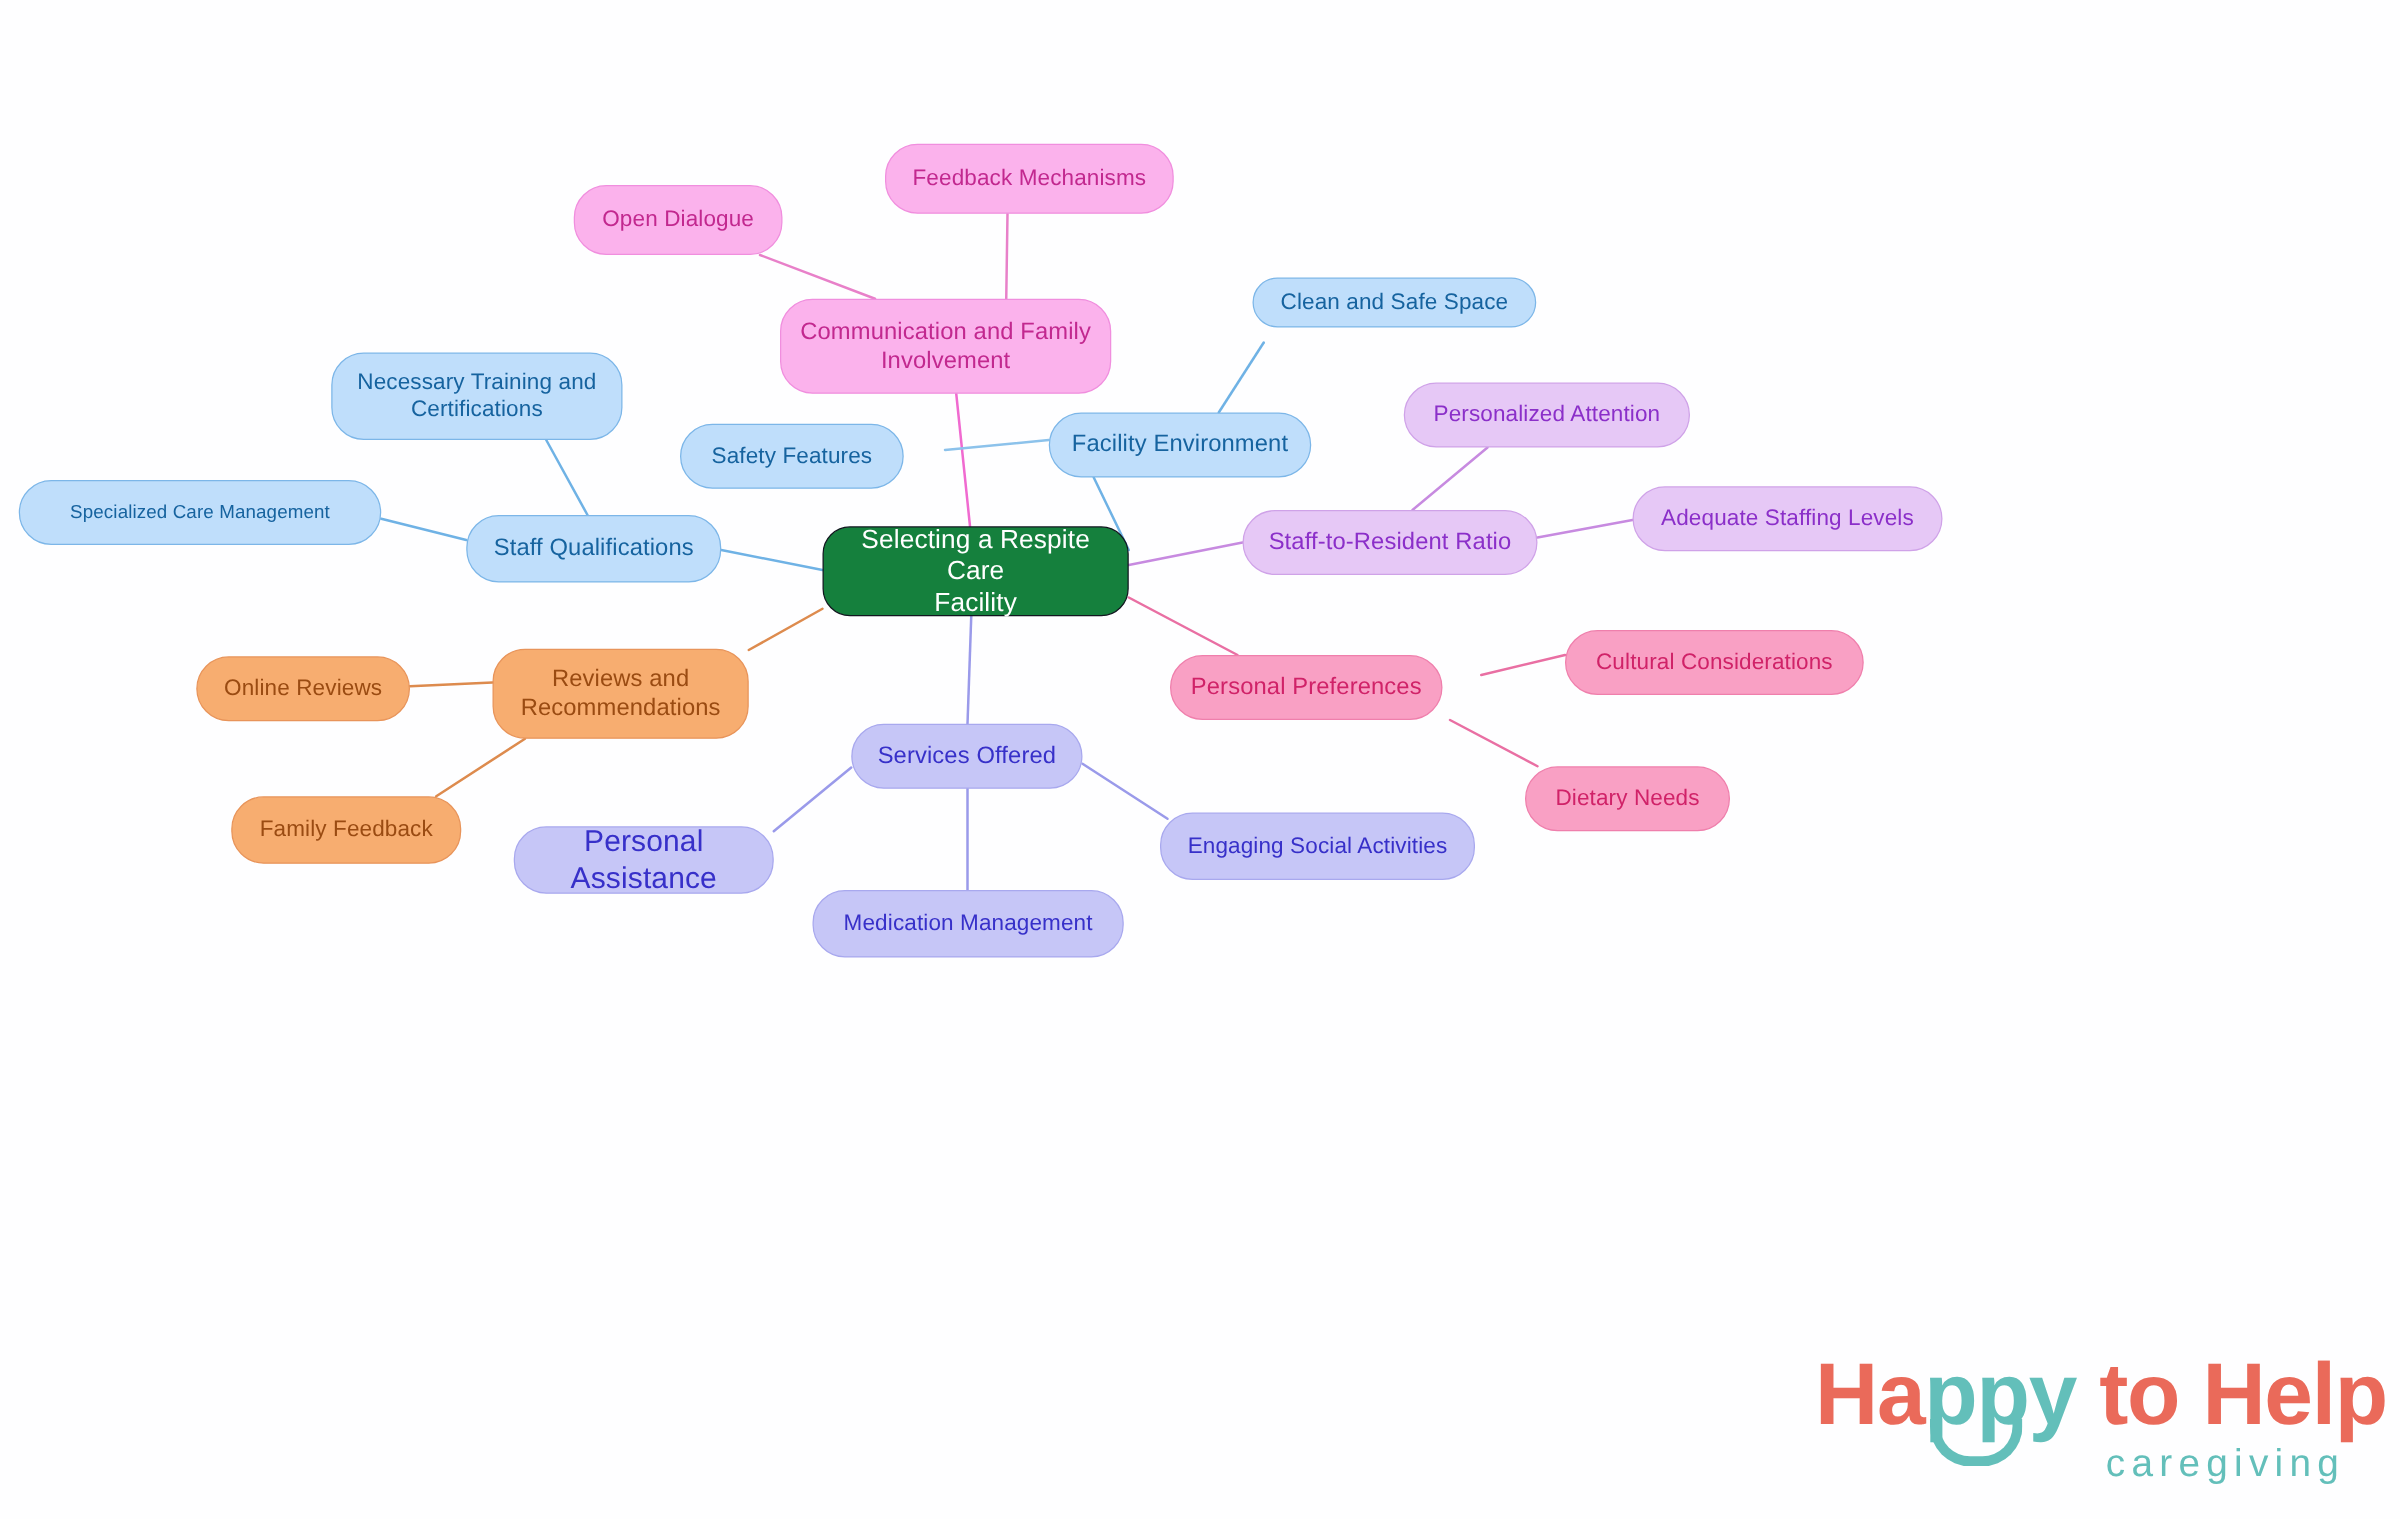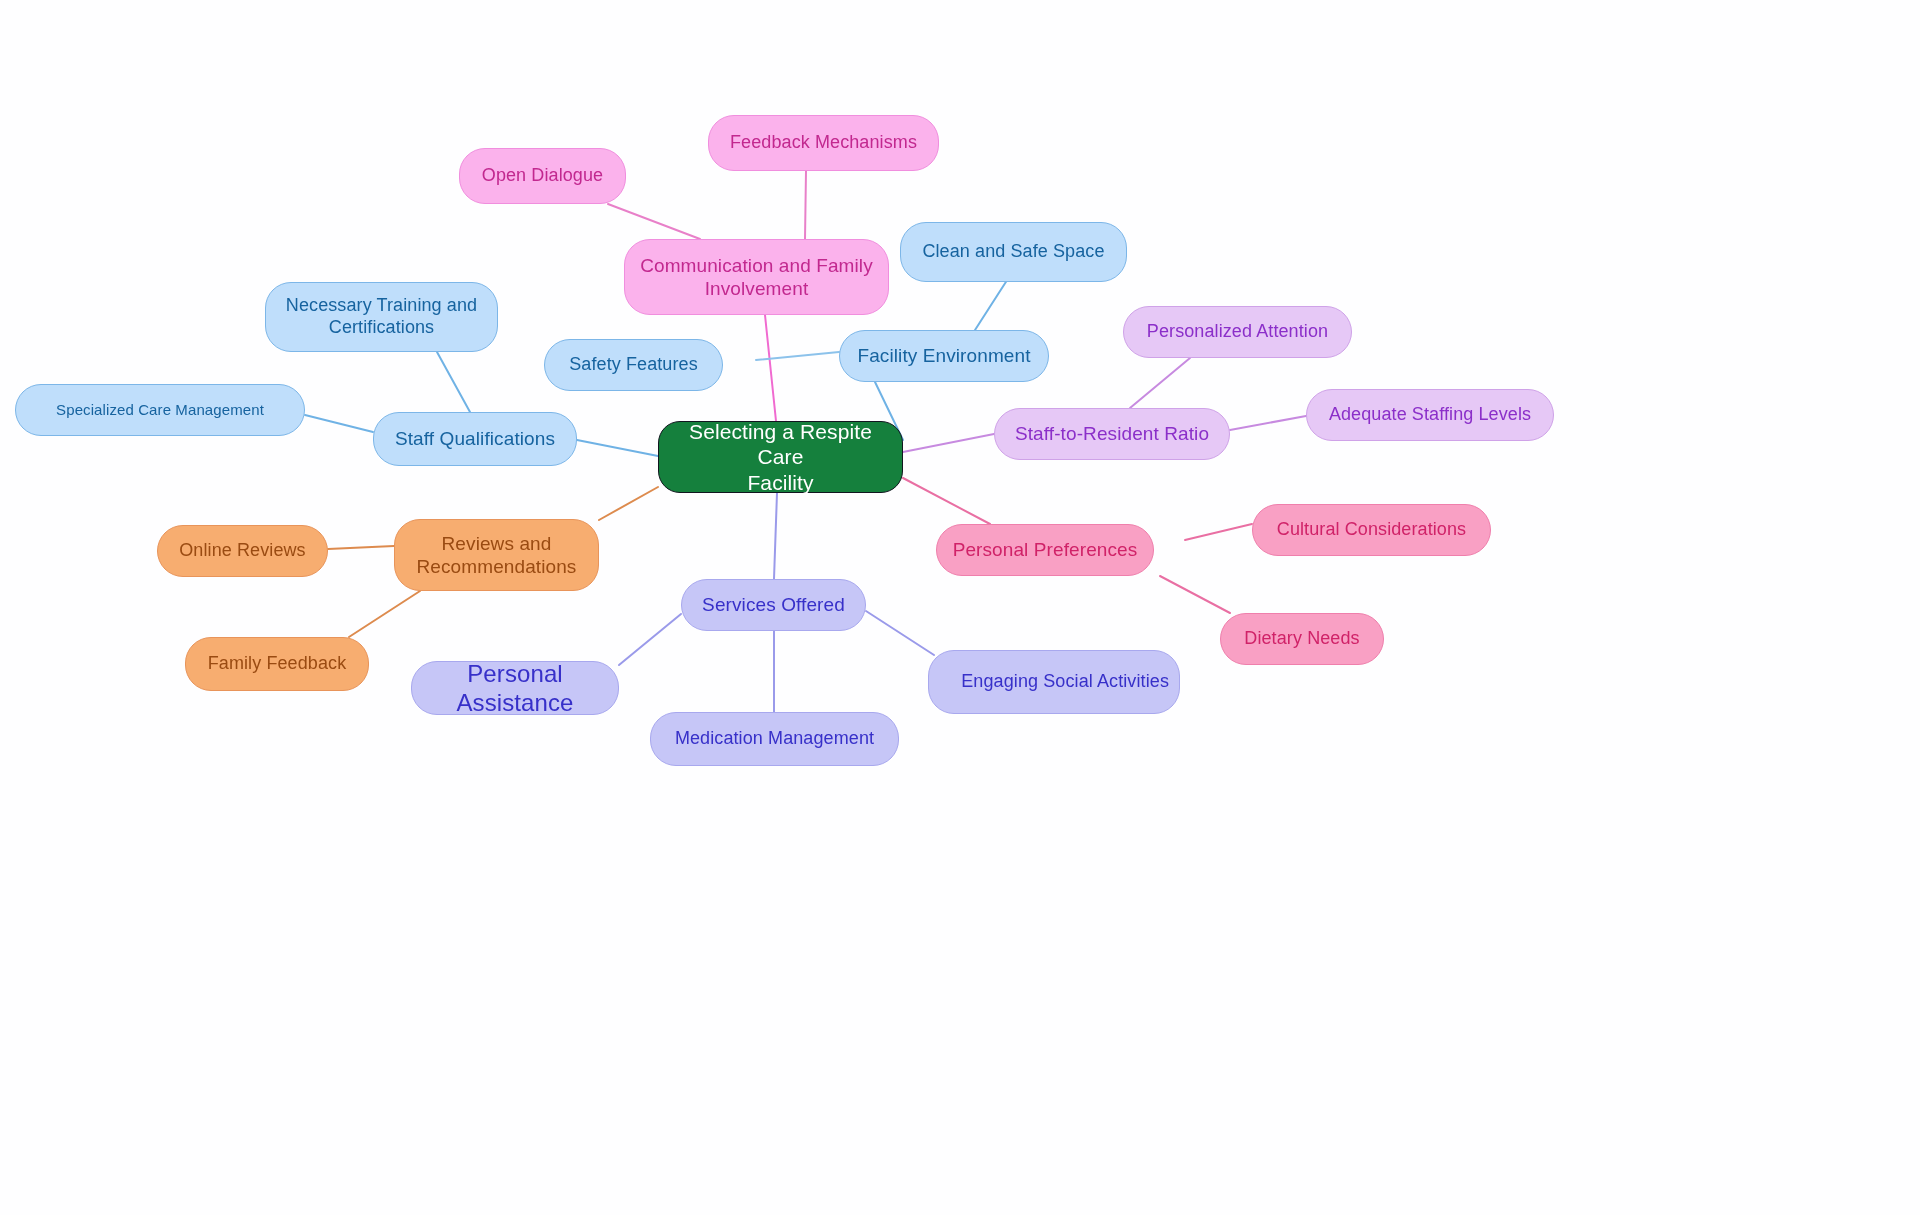--- a/index.html
+++ b/index.html
@@ -177,21 +177,21 @@
       <div class="node blue" style="left: 265px; top: 282px; width: 233px; height: 70px; font-size: 18px;">
         <span class="label">Necessary Training and
 Certifications</span>
       </div>
       <div class="node blue" style="left: 15px; top: 384px; width: 290px; height: 52px; font-size: 15px; justify-content: center;">
         <span class="label">Specialized Care Management</span>
       </div>
       <div class="node blue" style="left: 839px; top: 330px; width: 210px; height: 52px; font-size: 19px;">
         <span class="label">Facility Environment</span>
       </div>
-      <div class="node blue" style="left: 900px; top: 222px; width: 227px; height: 60px; font-size: 18px;">
+      <div class="node blue" style="left: 1002px; top: 222px; width: 227px; height: 40px; font-size: 18px;">
         <span class="label">Clean and Safe Space</span>
       </div>
       <div class="node blue" style="left: 544px; top: 339px; width: 179px; height: 52px; font-size: 18px;">
         <span class="label">Safety Features</span>
       </div>
       <div class="node purple" style="left: 994px; top: 408px; width: 236px; height: 52px; font-size: 19px;">
         <span class="label">Staff-to-Resident Ratio</span>
       </div>
       <div class="node purple" style="left: 1123px; top: 306px; width: 229px; height: 52px; font-size: 18px;">
         <span class="label">Personalized Attention</span>
@@ -210,29 +210,36 @@
       </div>
       <div class="node peri" style="left: 681px; top: 579px; width: 185px; height: 52px; font-size: 19px;">
         <span class="label">Services Offered</span>
       </div>
       <div class="node peri" style="left: 411px; top: 661px; width: 208px; height: 54px; font-size: 24px;">
         <span class="label">Personal Assistance</span>
       </div>
       <div class="node peri" style="left: 650px; top: 712px; width: 249px; height: 54px; font-size: 18px;">
         <span class="label">Medication Management</span>
       </div>
-      <div class="node peri" style="left: 928px; top: 650px; width: 252px; height: 64px; font-size: 18px; text-align: right;">
+      <div class="node peri" style="left: 928px; top: 650px; width: 252px; height: 54px; font-size: 18px;">
         <span class="label">Engaging Social Activities</span>
       </div>
       <div class="node orange" style="left: 394px; top: 519px; width: 205px; height: 72px; font-size: 19px;">
         <span class="label">Reviews and
 Recommendations</span>
       </div>
       <div class="node orange" style="left: 157px; top: 525px; width: 171px; height: 52px; font-size: 18px;">
         <span class="label">Online Reviews</span>
       </div>
       <div class="node orange" style="left: 185px; top: 637px; width: 184px; height: 54px; font-size: 18px;">
         <span class="label">Family Feedback</span>
       </div>
     </div>
 
+  <div id="logo">
+    <div class="logo-top">
+      <span class="logo-coral">Ha</span><span class="logo-teal">ppy</span><span class="logo-coral"> to Help</span>
+      <div class="smile"></div>
+    </div>
+    <div class="logo-sub">caregiving</div>
+  </div>
 
 </div>
 
 </body></html>

